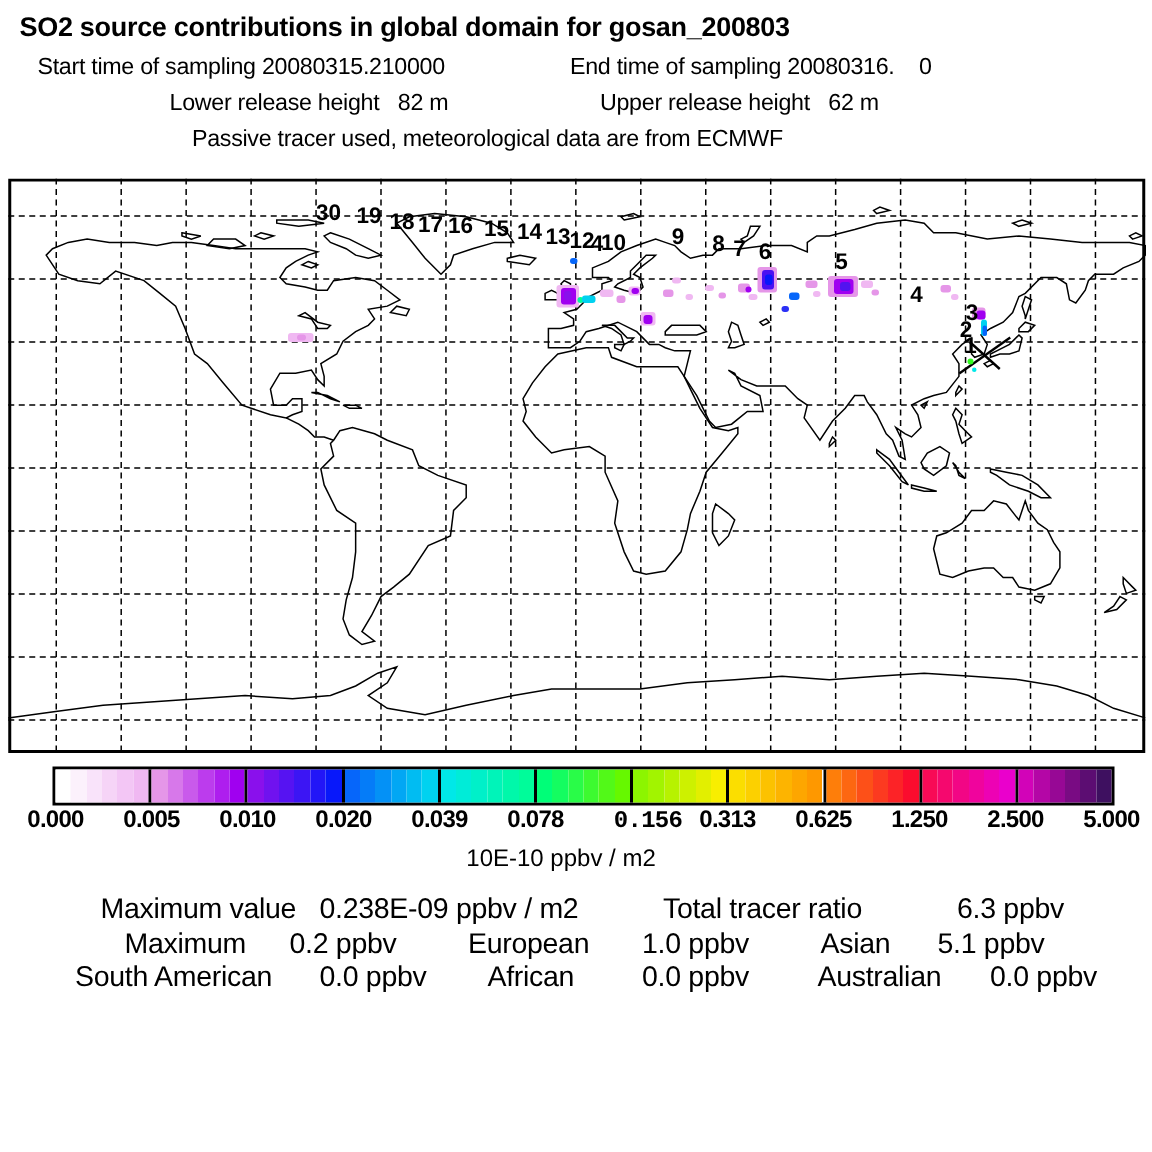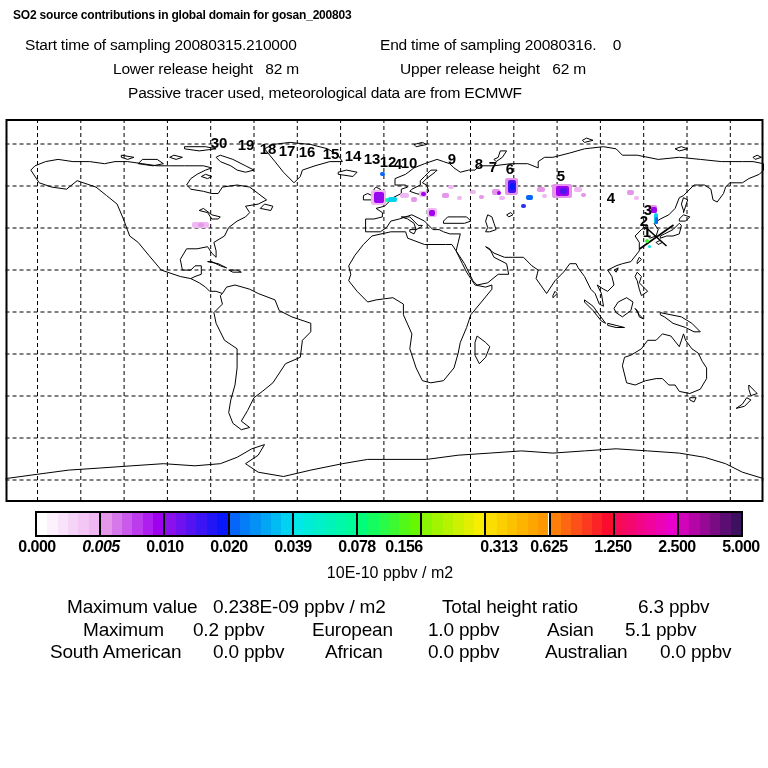--- a/index.html
+++ b/index.html
@@ -1,31 +1,31 @@
 <!DOCTYPE html>
 <html><head>
 <meta charset="utf-8">
 <style>
   html,body{margin:0;padding:0;background:#ffffff;}
   body{width:768px;height:768px;position:relative;overflow:hidden;
        font-family:"Liberation Sans","DejaVu Sans",sans-serif;color:#000;}
   .abs{position:absolute;white-space:pre;}
-  #title{left:13px;top:8px;font-size:12px;font-weight:bold;letter-spacing:-0.2px;}
+  #title{left:13px;top:8px;font-size:18px;font-weight:bold;letter-spacing:-0.2px;}
   .sub{font-size:15.5px;letter-spacing:-0.2px;}
   #map-wrap{position:absolute;left:0;top:0;}
   .traj{position:absolute;font-size:15px;font-weight:bold;transform:translate(-50%,-50%);line-height:1;}
   .dot{position:absolute;}
   #colorbar{position:absolute;left:35px;top:511px;width:708px;height:26px;
             border:2px solid #000;box-sizing:border-box;display:flex;}
   .cb-seg{flex:1 1 0;display:flex;}
   .cb-seg + .cb-seg{border-left:2px solid #000;}
   .cb-cell{flex:1 1 0;}
   .cb-tick{position:absolute;top:538px;font-size:16px;font-weight:bold;
            transform:translateX(-50%);letter-spacing:-0.5px;}
-  #units{left:390px;top:564px;font-size:16px;transform:translateX(-50%);}
+  #units{left:374px;top:564px;font-size:16px;transform:translateX(-50%);}
   .stat{font-size:19px;letter-spacing:-0.2px;}
 </style>
 </head>
 <body>
 
 <div id="title" class="abs">SO2 source contributions in global domain for gosan_200803</div>
 <div class="abs sub" style="left:25px;top:36px;">Start time of sampling 20080315.210000</div>
 <div class="abs sub" style="left:380px;top:36px;">End time of sampling 20080316.    0</div>
 <div class="abs sub" style="left:113px;top:60px;">Lower release height   82 m</div>
 <div class="abs sub" style="left:400px;top:60px;">Upper release height   62 m</div>
@@ -265,37 +265,37 @@
       <div class="cb-cell" style="background: rgb(210, 3, 184);"></div>
       <div class="cb-cell" style="background: rgb(180, 6, 166);"></div>
       <div class="cb-cell" style="background: rgb(151, 8, 149);"></div>
       <div class="cb-cell" style="background: rgb(121, 11, 131);"></div>
       <div class="cb-cell" style="background: rgb(92, 13, 114);"></div>
       <div class="cb-cell" style="background: rgb(62, 16, 96);"></div>
     </div>
   </div>
 <div id="ticks">
     <span class="cb-tick" style="left: 37px;">0.000</span>
-    <span class="cb-tick" style="left: 101px; font-style: italic;">0.005</span>
+    <span class="cb-tick" style="left: 101px;">0.005</span>
     <span class="cb-tick" style="left: 165px;">0.010</span>
     <span class="cb-tick" style="left: 229px;">0.020</span>
     <span class="cb-tick" style="left: 293px;">0.039</span>
     <span class="cb-tick" style="left: 357px;">0.078</span>
-    <span class="cb-tick" style="left: 404px;">0.156</span>
-    <span class="cb-tick" style="left: 499px;">0.313</span>
+    <span class="cb-tick" style="left: 432px; font-family: Liberation Mono, monospace;">0.156</span>
+    <span class="cb-tick" style="left: 485px;">0.313</span>
     <span class="cb-tick" style="left: 549px;">0.625</span>
     <span class="cb-tick" style="left: 613px;">1.250</span>
     <span class="cb-tick" style="left: 677px;">2.500</span>
     <span class="cb-tick" style="left: 741px;">5.000</span>
   </div>
 <div id="units" class="abs">10E-10 ppbv / m2</div>
 
 <span class="abs stat" style="left:67px;top:596px;">Maximum value</span>
 <span class="abs stat" style="left:213px;top:596px;">0.238E-09 ppbv / m2</span>
-<span class="abs stat" style="left:442px;top:596px;">Total height ratio</span>
+<span class="abs stat" style="left:442px;top:596px;">Total tracer ratio</span>
 <span class="abs stat" style="left:638px;top:596px;">6.3 ppbv</span>
 
 <span class="abs stat" style="left:83px;top:619px;">Maximum</span>
 <span class="abs stat" style="left:193px;top:619px;">0.2 ppbv</span>
 <span class="abs stat" style="left:312px;top:619px;">European</span>
 <span class="abs stat" style="left:428px;top:619px;">1.0 ppbv</span>
 <span class="abs stat" style="left:547px;top:619px;">Asian</span>
 <span class="abs stat" style="left:625px;top:619px;">5.1 ppbv</span>
 
 <span class="abs stat" style="left:50px;top:641px;">South American</span>

